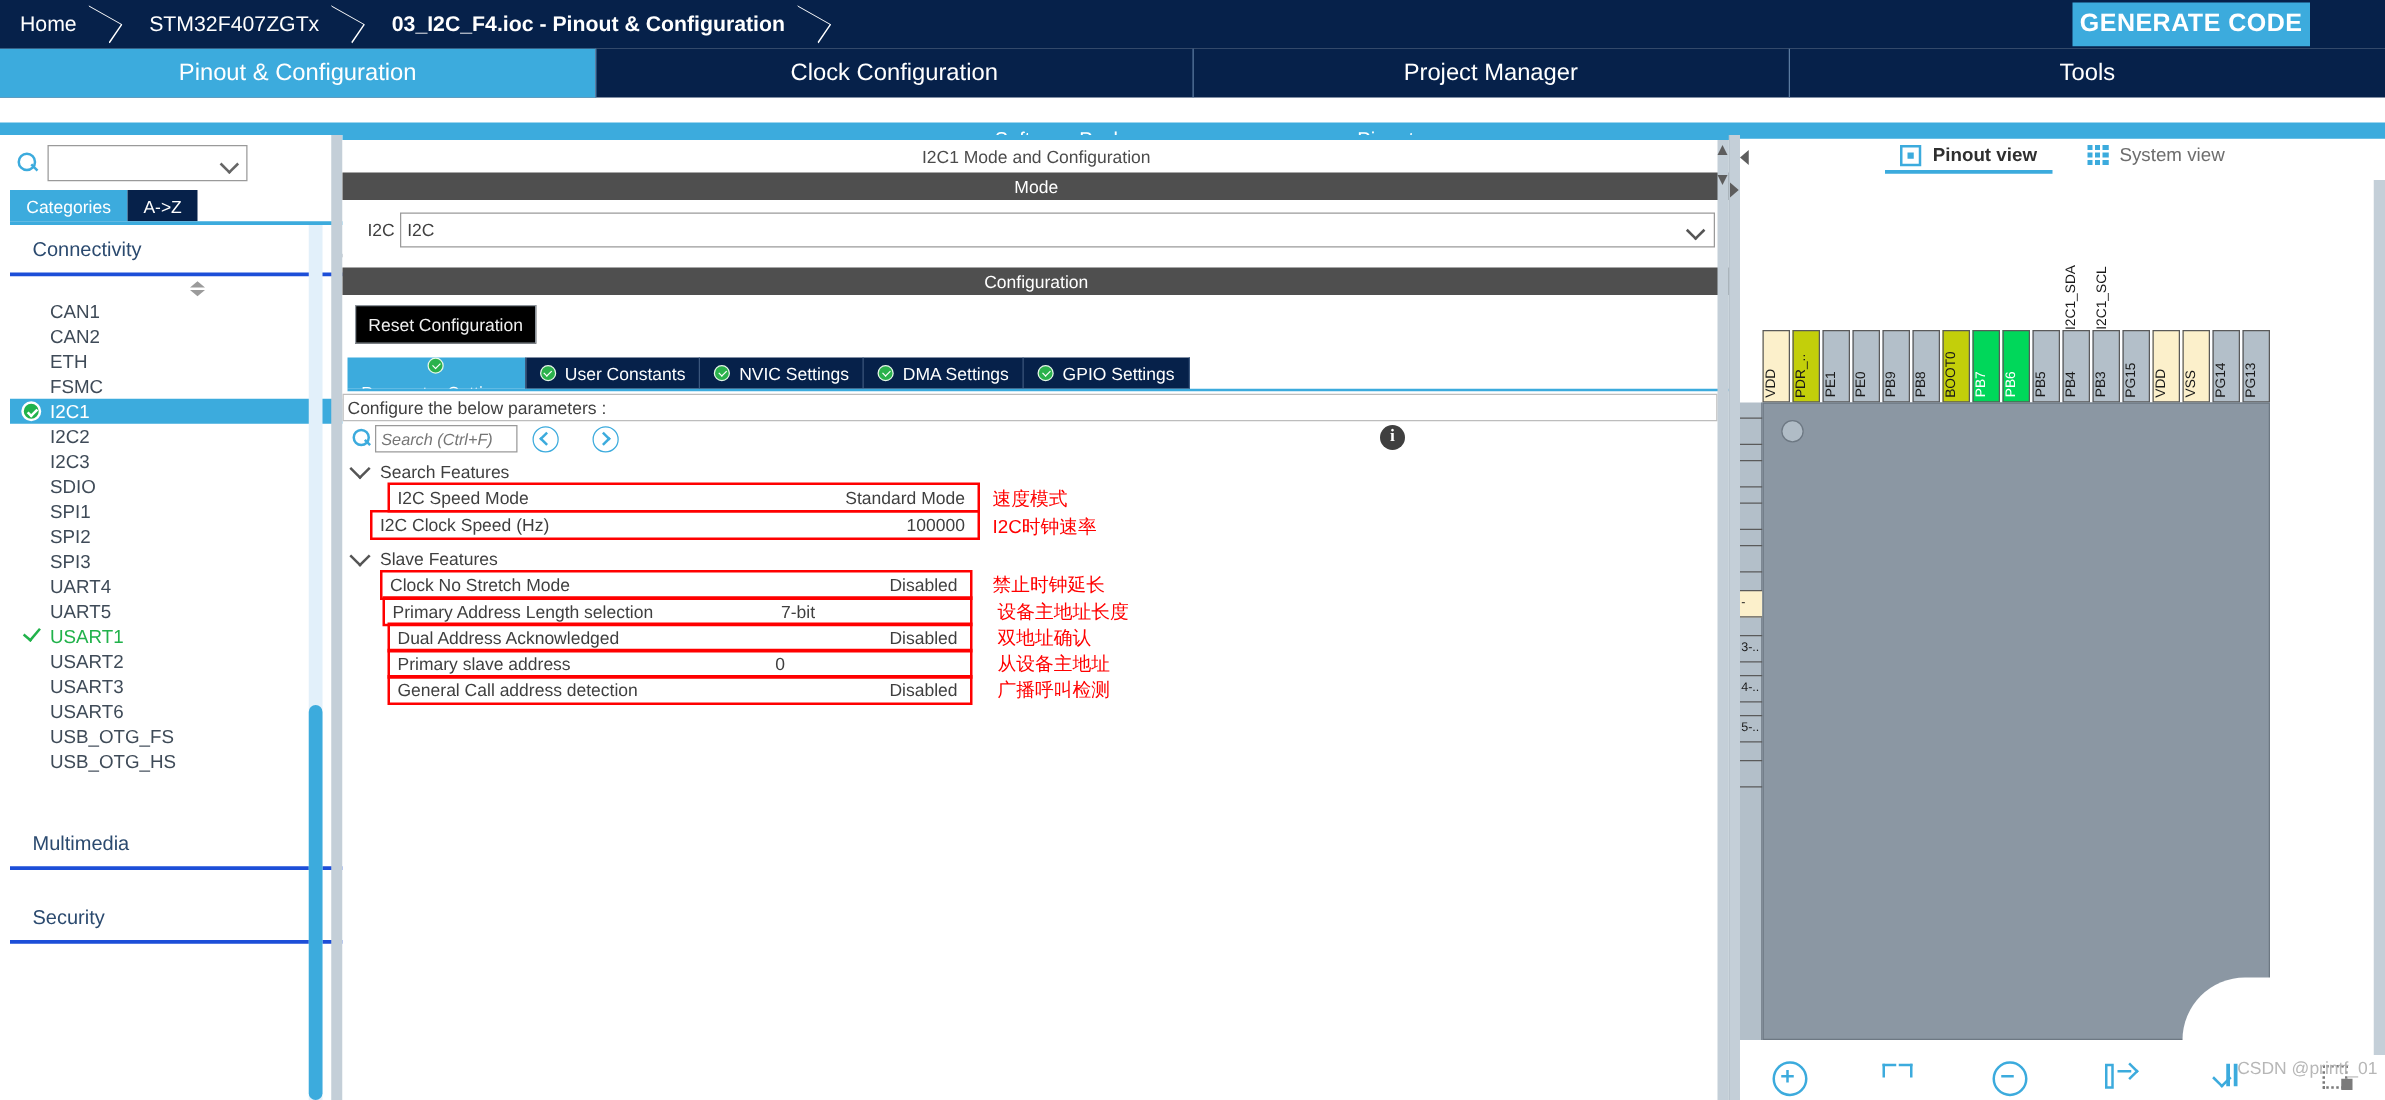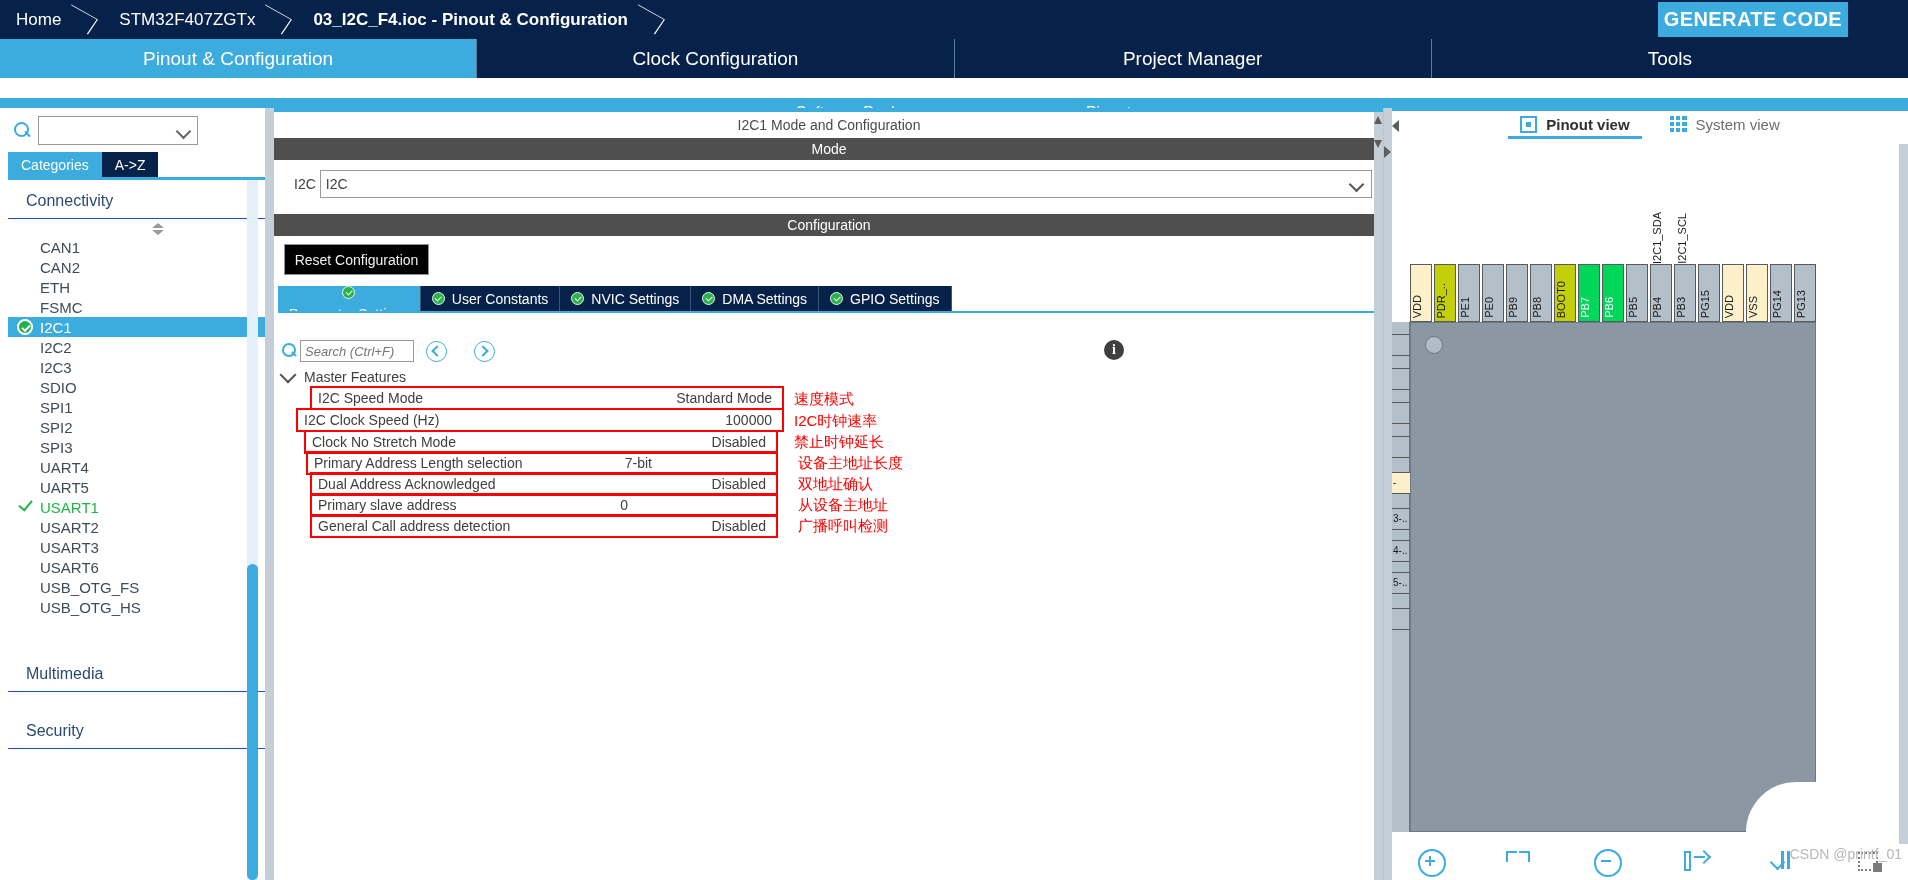--- a/index.html
+++ b/index.html
@@ -63,21 +63,21 @@
   .gear{position:absolute;left:287px;top:6px;width:20px;height:20px;}
 
   .segtabs{position:absolute;left:8px;top:44px;height:25px;display:flex;}
   .segtab{height:25px;padding:0 13px;display:flex;align-items:center;color:#fff;font-size:14px;cursor:pointer;}
   .segtab.sel{background:#3cabdd;}
   .segtab.alt{background:#06214a;}
   .segunder{position:absolute;left:8px;top:69px;width:300px;height:3px;background:#3cabdd;}
 
   .listwrap{position:absolute;left:8px;top:72px;width:300px;height:700px;overflow:hidden;background:#fff;}
   .grouphdr{display:flex;align-items:center;justify-content:space-between;padding:12px 18px 8px 18px;
-            color:#2b4a6f;font-size:16px;border-bottom:1px solid #1d4ed8;cursor:pointer;}
+            color:#2b4a6f;font-size:16px;border-bottom:3px solid #1d4ed8;cursor:pointer;}
   .grouphdr .gchev{width:12px;height:12px;border-right:2px solid #7a8a9a;border-bottom:2px solid #7a8a9a;
                    transform:rotate(45deg);margin-top:-5px;margin-right:6px;}
   .spinner{display:flex;justify-content:center;padding:4px 0 2px 0;}
   .spinner .s{width:13px;height:12px;position:relative;}
   .spinner .s::before{content:"";position:absolute;left:0;top:0;border-left:6px solid transparent;
         border-right:6px solid transparent;border-bottom:5px solid #9b9b9b;}
   .spinner .s::after{content:"";position:absolute;left:0;top:7px;border-left:6px solid transparent;
         border-right:6px solid transparent;border-top:5px solid #9b9b9b;}
   .plist{list-style:none;margin:0;padding:0;}
   .pitem{height:20px;display:flex;align-items:center;padding-left:32px;font-size:15px;color:#3f4b58;cursor:pointer;position:relative;}
@@ -425,57 +425,62 @@
           <span class="ok"></span>
           <span>DMA Settings</span>
           </div>
         <div class="ctab">
           <span class="ok"></span>
           <span>GPIO Settings</span>
           </div>
       </div>
       <div class="ctabline"></div>
 
+      <div class="cfginfo">Configure the below parameters :</div>
 
       <div class="toolrow">
         <div class="srchmini">
             <div class="c"></div>
             <div class="h"></div>
           </div>
         <div class="srchfield">
           <input type="text" placeholder="Search (Ctrl+F)" style="">
         </div>
         <div class="navb prev"></div>
         <div class="navb next"></div>
         <div class="infoi">i</div>
       </div>
 
       <div class="params">
 
         <div class="grouprow">
           <span class="gc"></span>
-          <span>Master Features</span>
+          <span>Search Features</span>
         </div>
 
         <div style="position:relative;height:22px;">
           <div class="prow boxed">
             <span class="pname">I2C Speed Mode</span>
             <span class="pval">Standard Mode</span>
           </div>
           <span class="pnote" style="left:520px;top:2px;">速度模式</span>
         </div>
 
         <div style="position:relative;height:22px;">
           <div class="prow boxed" style="margin-left:24px;width:484px;">
             <span class="pname">I2C Clock Speed (Hz)</span>
             <span class="pval">100000</span>
           </div>
           <span class="pnote" style="left:520px;top:2px;">I2C时钟速率</span>
         </div>
 
+        <div class="grouprow" style="margin-top:4px;">
+          <span class="gc"></span>
+          <span>Slave Features</span>
+        </div>
 
         <div style="position:relative;height:21px;">
           <div class="prow boxed" style="margin-left:32px;width:470px;">
             <span class="pname">Clock No Stretch Mode</span>
             <span class="pval">Disabled</span>
           </div>
           <span class="pnote" style="left:520px;top:1px;">禁止时钟延长</span>
         </div>
 
         <div style="position:relative;height:21px;">

